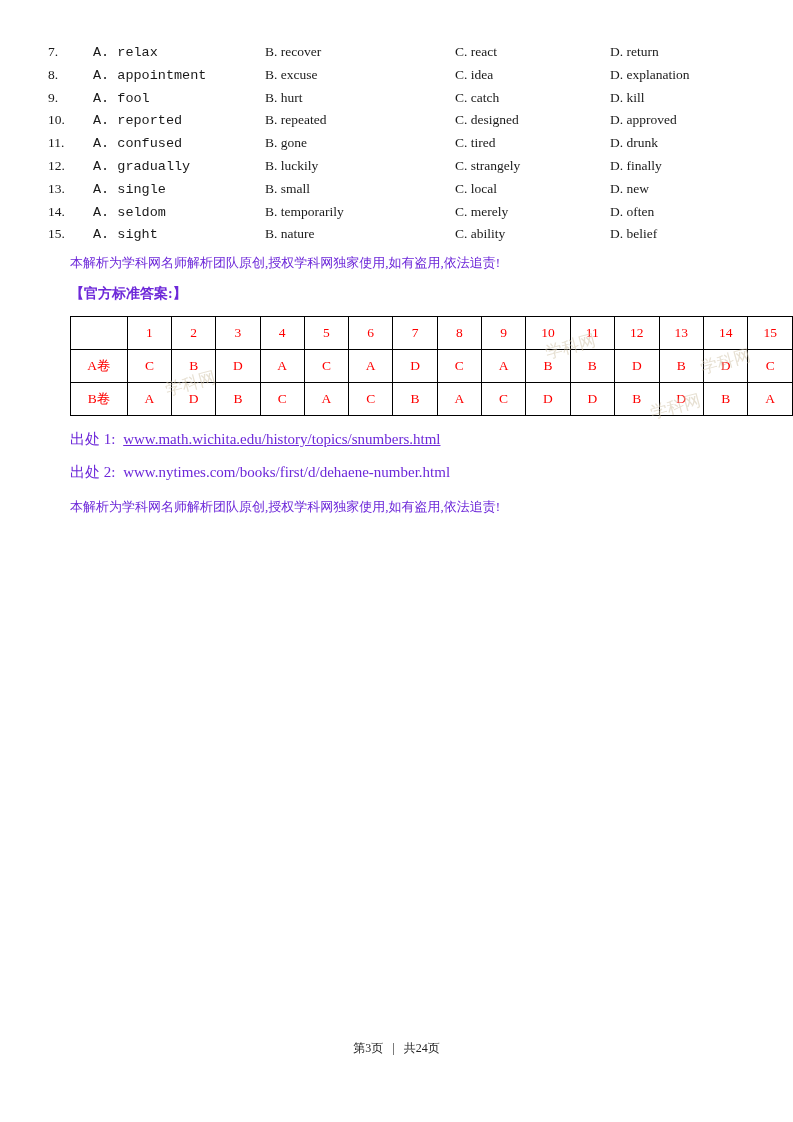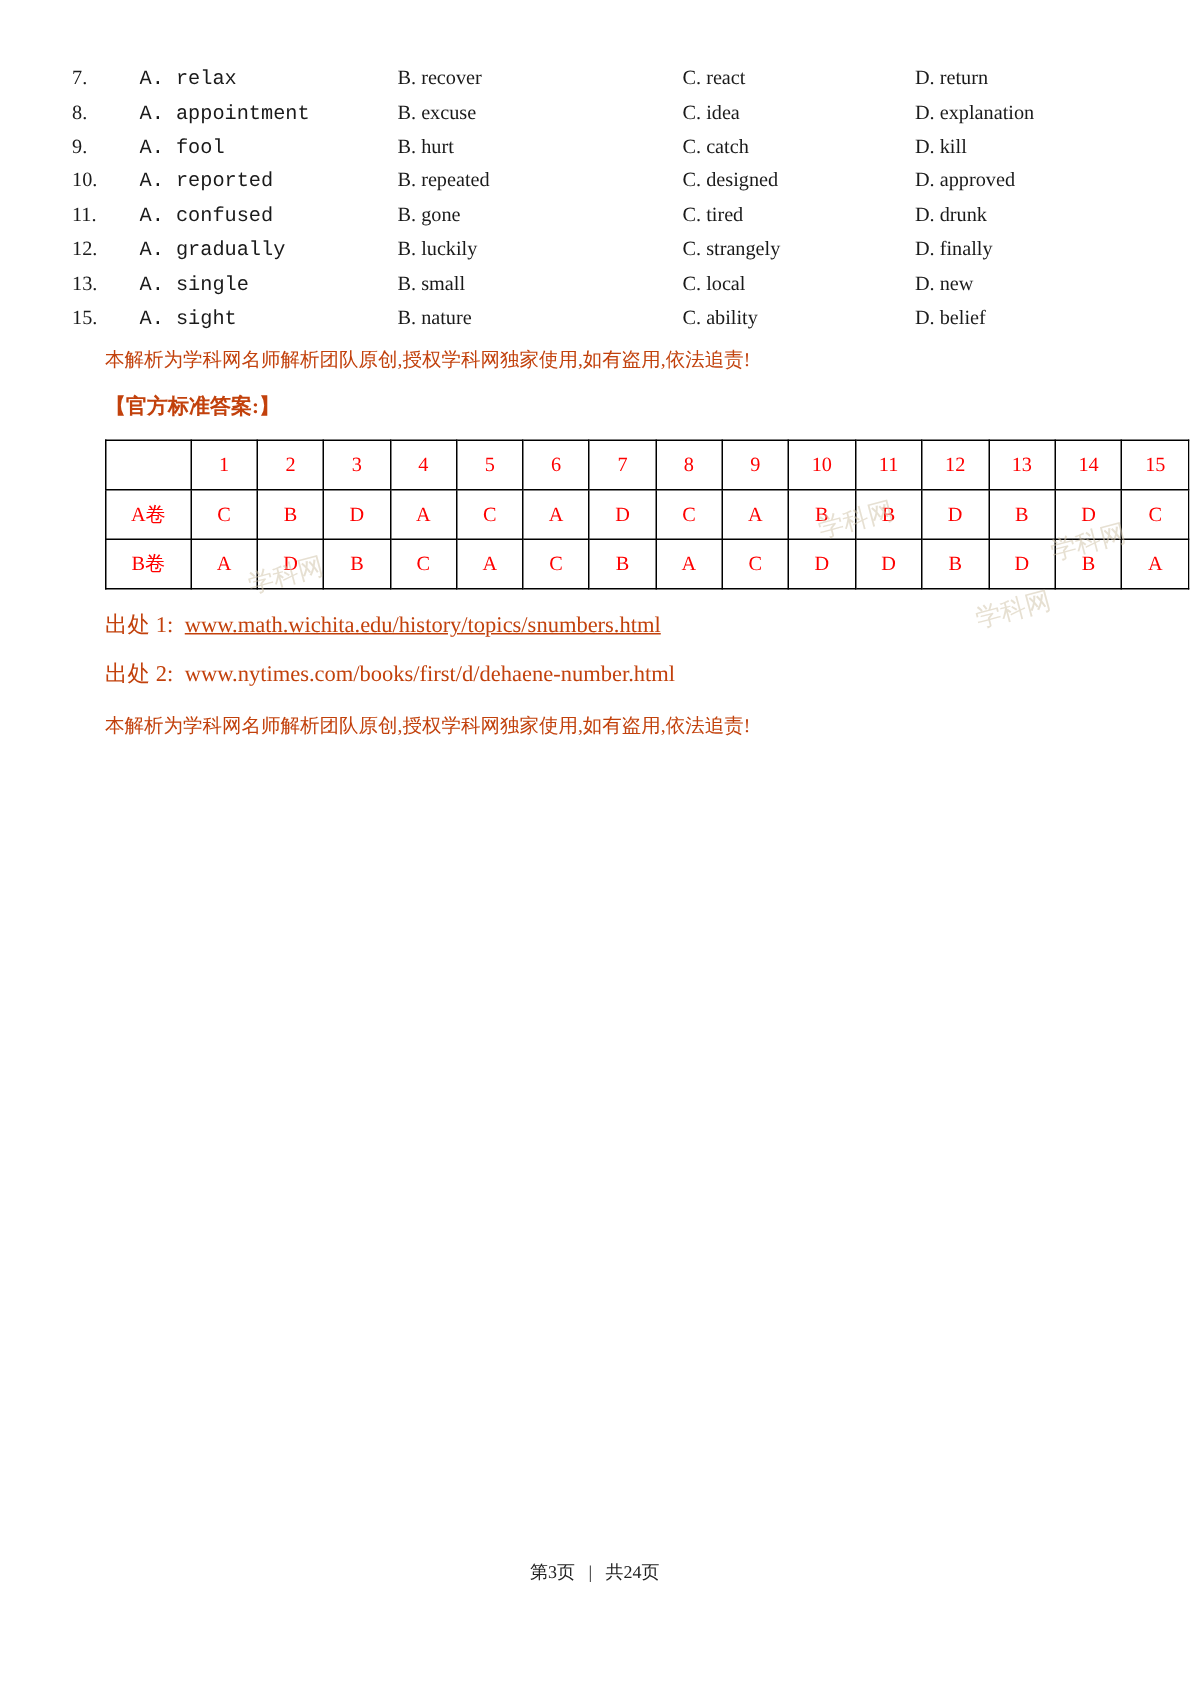--- a/index.html
+++ b/index.html
@@ -15,21 +15,21 @@
   
   .questions { padding-top: 44px; }
   .q-row { display: flex; align-items: baseline; height: 22.8px; font-size: 13.5px; }
   .q-num { margin-left: 48px; width: 45px; }
   .opt { white-space: nowrap; overflow: hidden; }
   .opt-a { width: 172px; font-family: Liberation Mono, monospace; }
   .opt-b { width: 190px; }
   .opt-c { width: 155px; }
   .opt-d { flex: 1; }
 
-  .red { color: #c2410c; }
+  .red { color: #6d28d9; }
 
   .copyright { margin: 5px 0 0 70px; font-size: 13px; }
   .section-heading { margin: 13px 0 0 70px; font-size: 14px; font-weight: bold; }
 
   table.answer-table { border-collapse: collapse; margin: 13px 0 0 70px; table-layout: fixed; }
   .answer-table td {
     border: 1px solid #000; height: 30px; width: 43px;
     text-align: center; vertical-align: middle;
     font-size: 13.5px; color: #fe0000;
   }
@@ -112,20 +112,27 @@
     </div>
 
     <div class="q-row">
       <span class="q-num">13.</span>
       <span class="opt opt-a">A. single</span>
       <span class="opt opt-b">B. small</span>
       <span class="opt opt-c">C. local</span>
       <span class="opt opt-d">D. new</span>
     </div>
 
+    <div class="q-row">
+      <span class="q-num">14.</span>
+      <span class="opt opt-a">A. seldom</span>
+      <span class="opt opt-b">B. temporarily</span>
+      <span class="opt opt-c">C. merely</span>
+      <span class="opt opt-d">D. often</span>
+    </div>
 
     <div class="q-row">
       <span class="q-num">15.</span>
       <span class="opt opt-a">A. sight</span>
       <span class="opt opt-b">B. nature</span>
       <span class="opt opt-c">C. ability</span>
       <span class="opt opt-d">D. belief</span>
     </div>
 
   </div>

